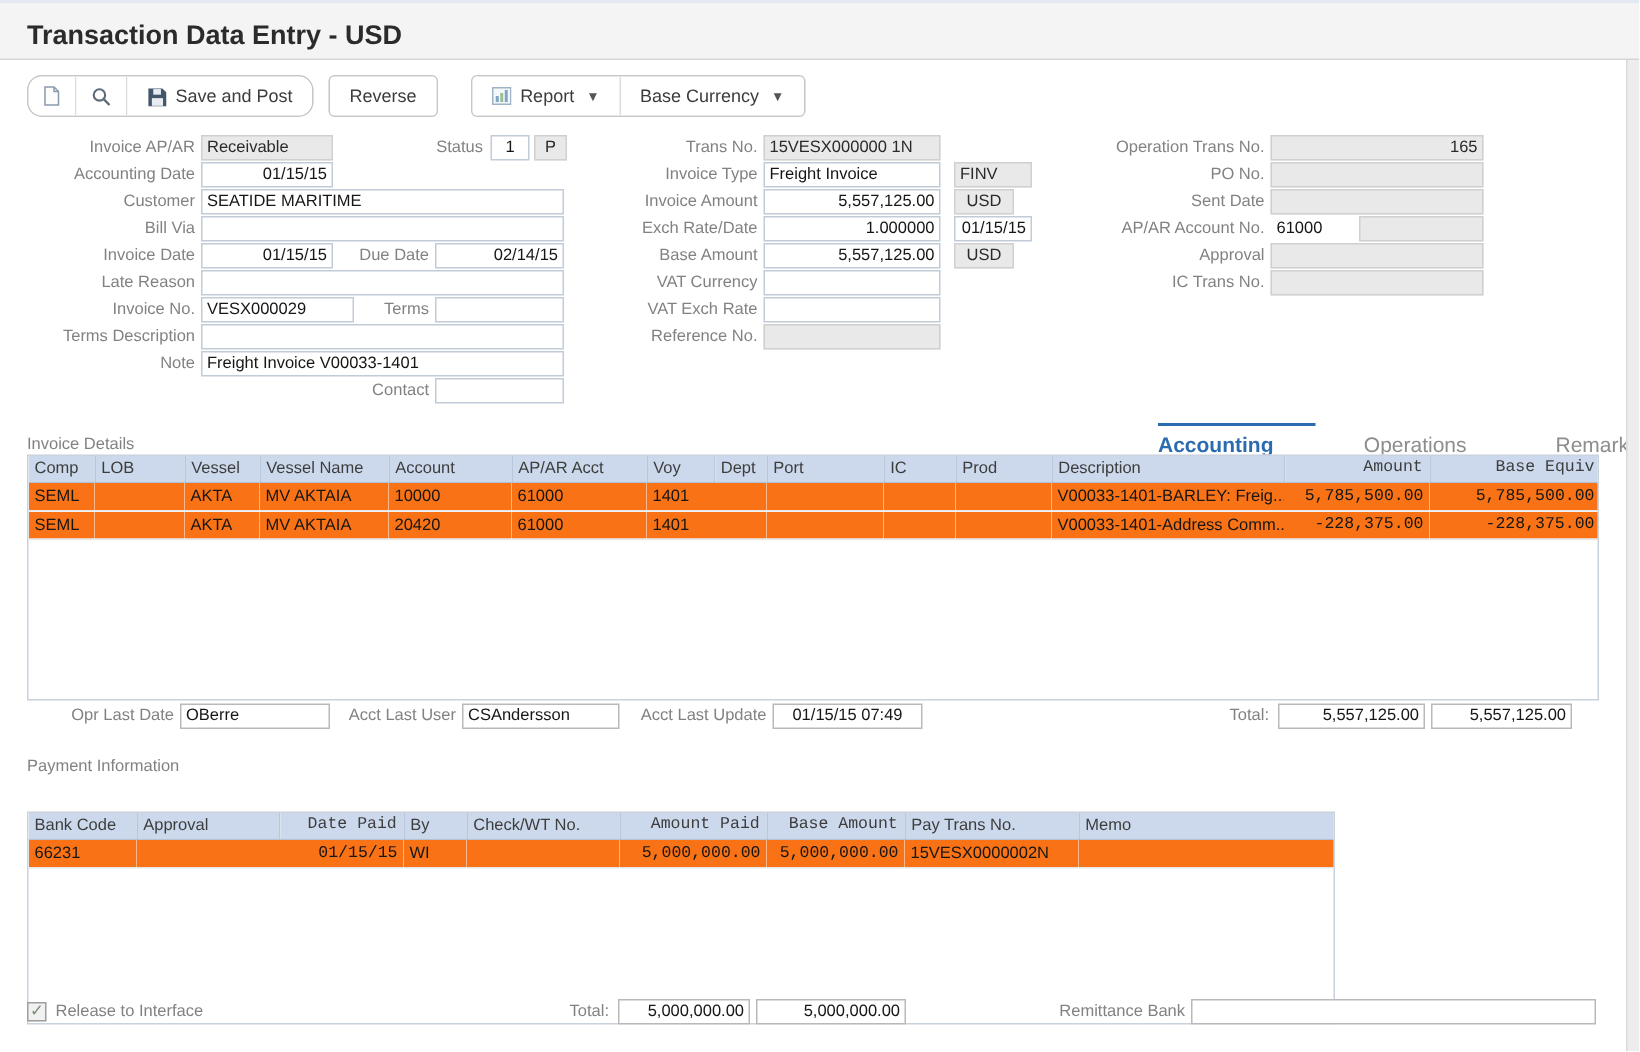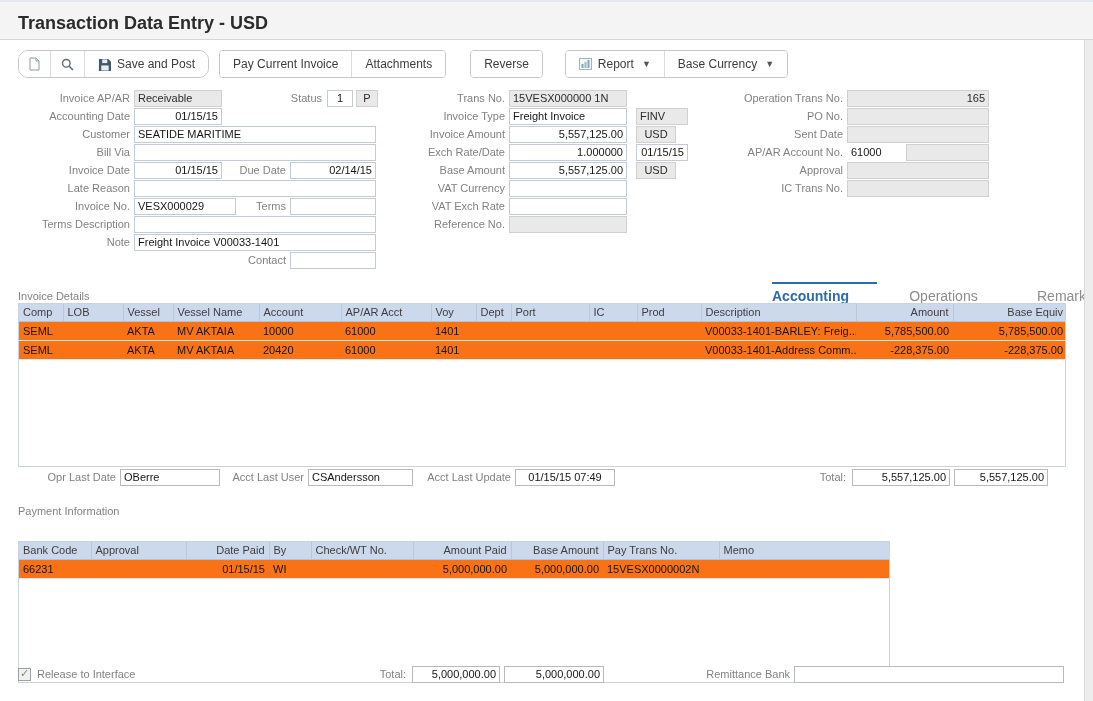--- a/index.html
+++ b/index.html
@@ -42,21 +42,21 @@
   .tab.active { color:#2b6cb0; font-weight:bold; border-top:2px solid #2b6cb0; }
 
   .grid { position:absolute; border:1px solid #c9d2dd; background:#fff; overflow:hidden; }
   table { border-collapse:collapse; table-layout:fixed; width:100%; }
   th { background:#ccd9ec; font-size:11px; font-weight:normal; color:#3d3d3d; text-align:left;
        padding:1px 4px; height:17px; border-right:1px solid #b9c7db; border-bottom:1px solid #b3c2d8;
        overflow:hidden; white-space:nowrap; }
   th:last-child { border-right:none; }
   td { font-size:11px; color:#161616; padding:1px 4px; height:19px; border-bottom:1px solid #e6e6e6;
        overflow:hidden; white-space:nowrap; background:#f97316; }
-  .r { text-align:right; }
+  .r { text-align:right;font-family:Liberation Mono, monospace; }
 
   .checkbox { position:absolute; left:18px; top:668px; width:13px; height:13px;
               border:1px solid #9e9e9e; background:#f1f1f1; }
   .checkbox.checked::after { content:"✓"; position:absolute; left:1px; top:-2px;
               font-size:11px; color:#748f74; }
   svg { display:block; }
 </style>
 </head>
 <body>
 
@@ -86,28 +86,20 @@
       </button>
       <button class="tbtn">
         <span>
           <svg width="13" height="13" viewBox="0 0 14 14">
               <path d="M1 1 h10 l3 3 v10 h-13 z" fill="#44566b"></path>
               <rect x="3.5" y="8" width="8" height="5.5" fill="#e8edf3"></rect>
               <rect x="4.5" y="1.5" width="5.5" height="4" fill="#e8edf3"></rect>
             </svg>
         </span>
         <span>Save and Post</span>
-      </button>
-    </div>
-    <div class="btngroup mr24">
-      <button class="tbtn">
-        <span>Pay Current Invoice</span>
-      </button>
-      <button class="tbtn">
-        <span>Attachments</span>
       </button>
     </div>
     <div class="btngroup mr22">
       <button class="tbtn">
         <span>Reverse</span>
       </button>
     </div>
     <div class="btngroup">
       <button class="tbtn">
         <span>

